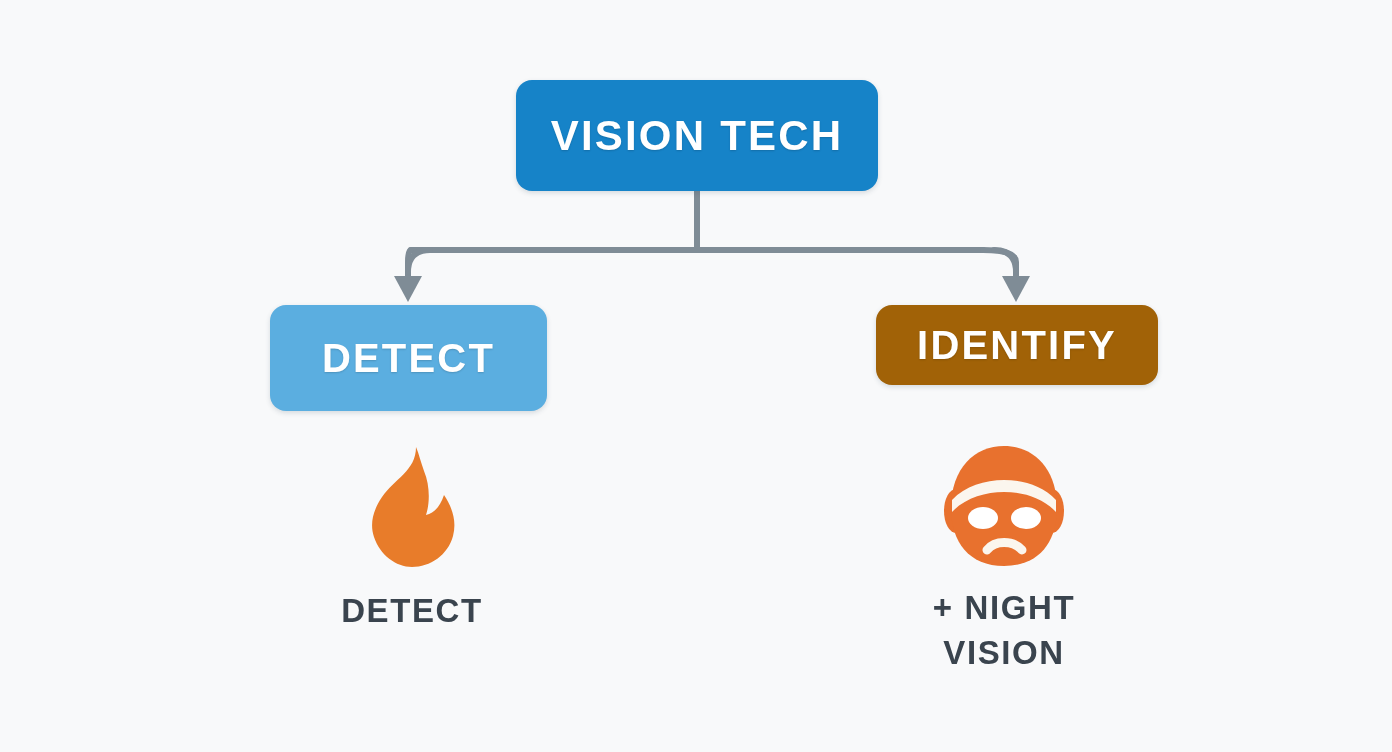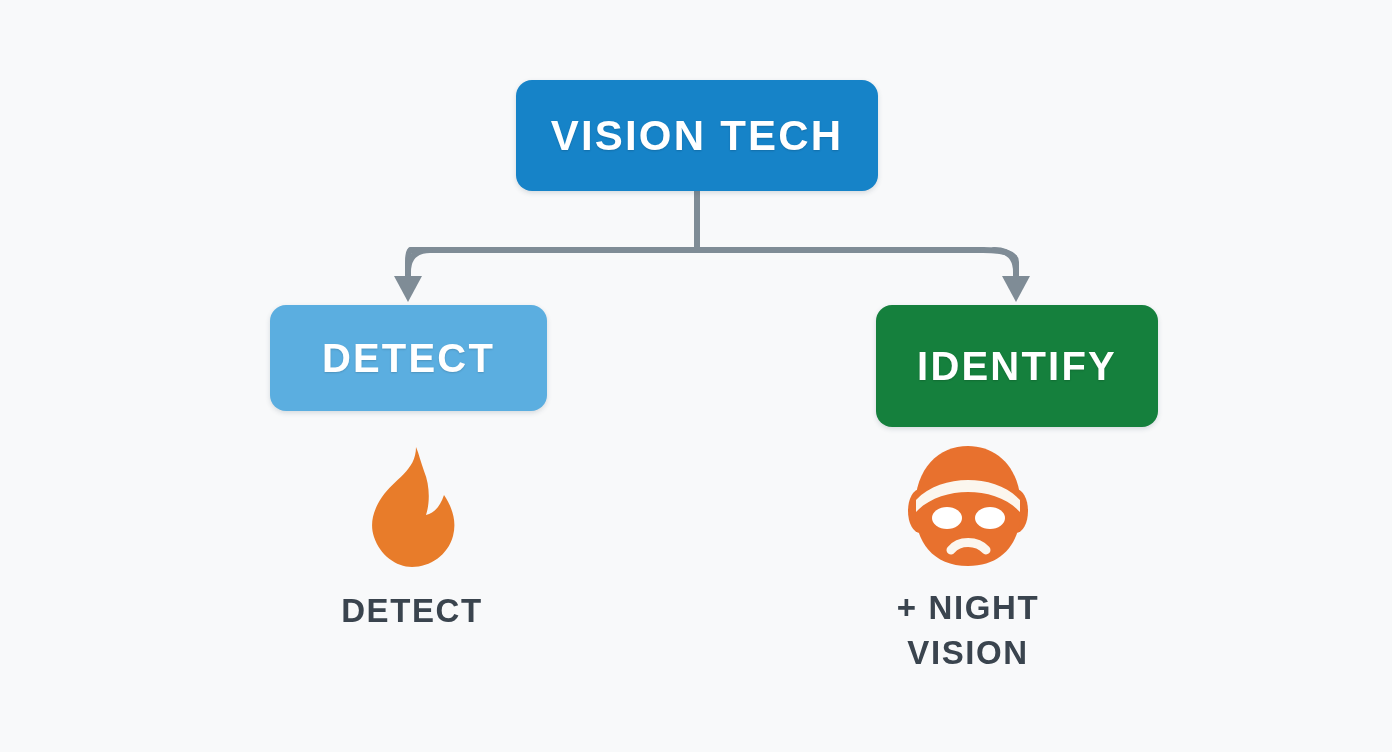--- a/index.html
+++ b/index.html
@@ -68,41 +68,41 @@
     background: #5baee0;
   }
   #node-detect .node-label {
     font-size: 40px;
   }
 
   #node-identify {
     left: 876px;
     top: 305px;
     width: 282px;
-    height: 122px;
-    background: #15803d;
+    height: 80px;
+    background: #a16207;
   }
   #node-identify .node-label {
     font-size: 40px;
   }
 
   
   .leaf-group {
     position: absolute;
     display: flex;
     flex-direction: column;
     align-items: center;
   }
   #leaf-detect {
     left: 292px;
     top: 445px;
     width: 240px;
   }
   #leaf-identify {
-    left: 848px;
+    left: 884px;
     top: 440px;
     width: 240px;
   }
   .leaf-icon {
     display: block;
   }
   .leaf-caption {
     margin-top: 20px;
     color: #3a444e;
     font-size: 33px;

